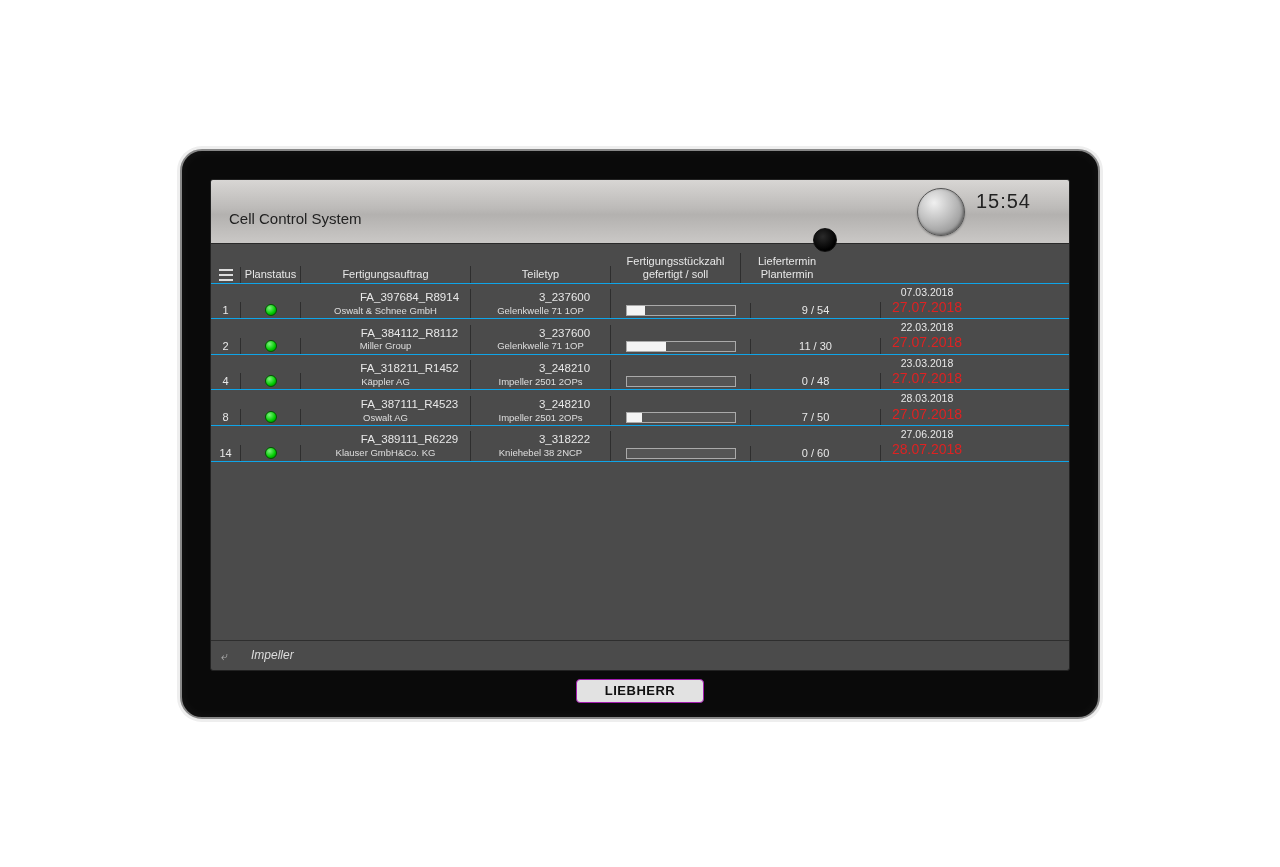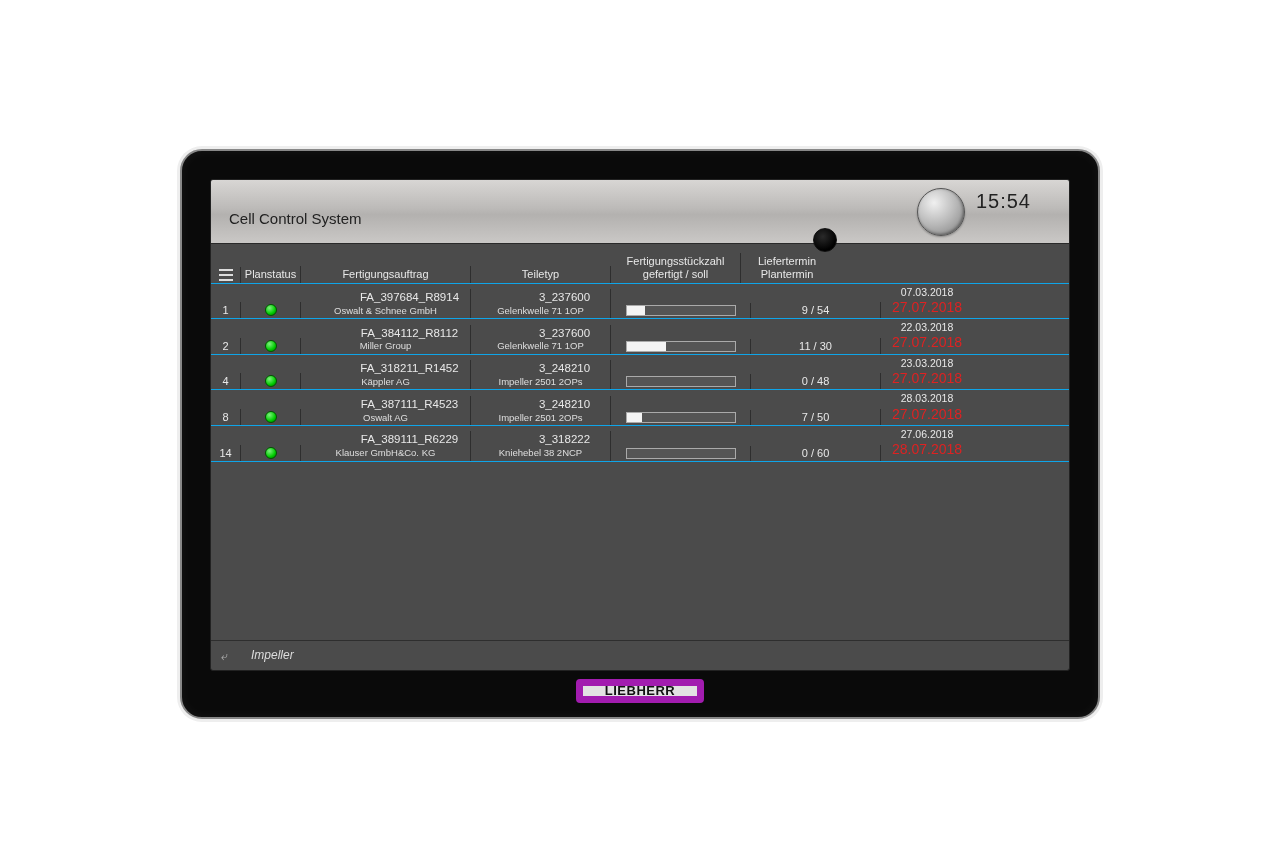--- a/index.html
+++ b/index.html
@@ -155,21 +155,21 @@
   .back-icon {
     width: 16px; height: 12px;
     color: #aaa;
     font-style: normal;
   }
   .brand-plate {
     margin-top: 8px;
     width: 128px;
     height: 24px;
     background: #e2e2e2;
-    border: 7px solid #a21caf;
+    border: 1px solid #a21caf;
     border-radius: 4px;
     display: flex;
     align-items: center;
     justify-content: center;
     font-weight: 900;
     font-size: 13px;
     letter-spacing: 0.5px;
     color: #111;
     font-family: Arial, sans-serif;
   }

